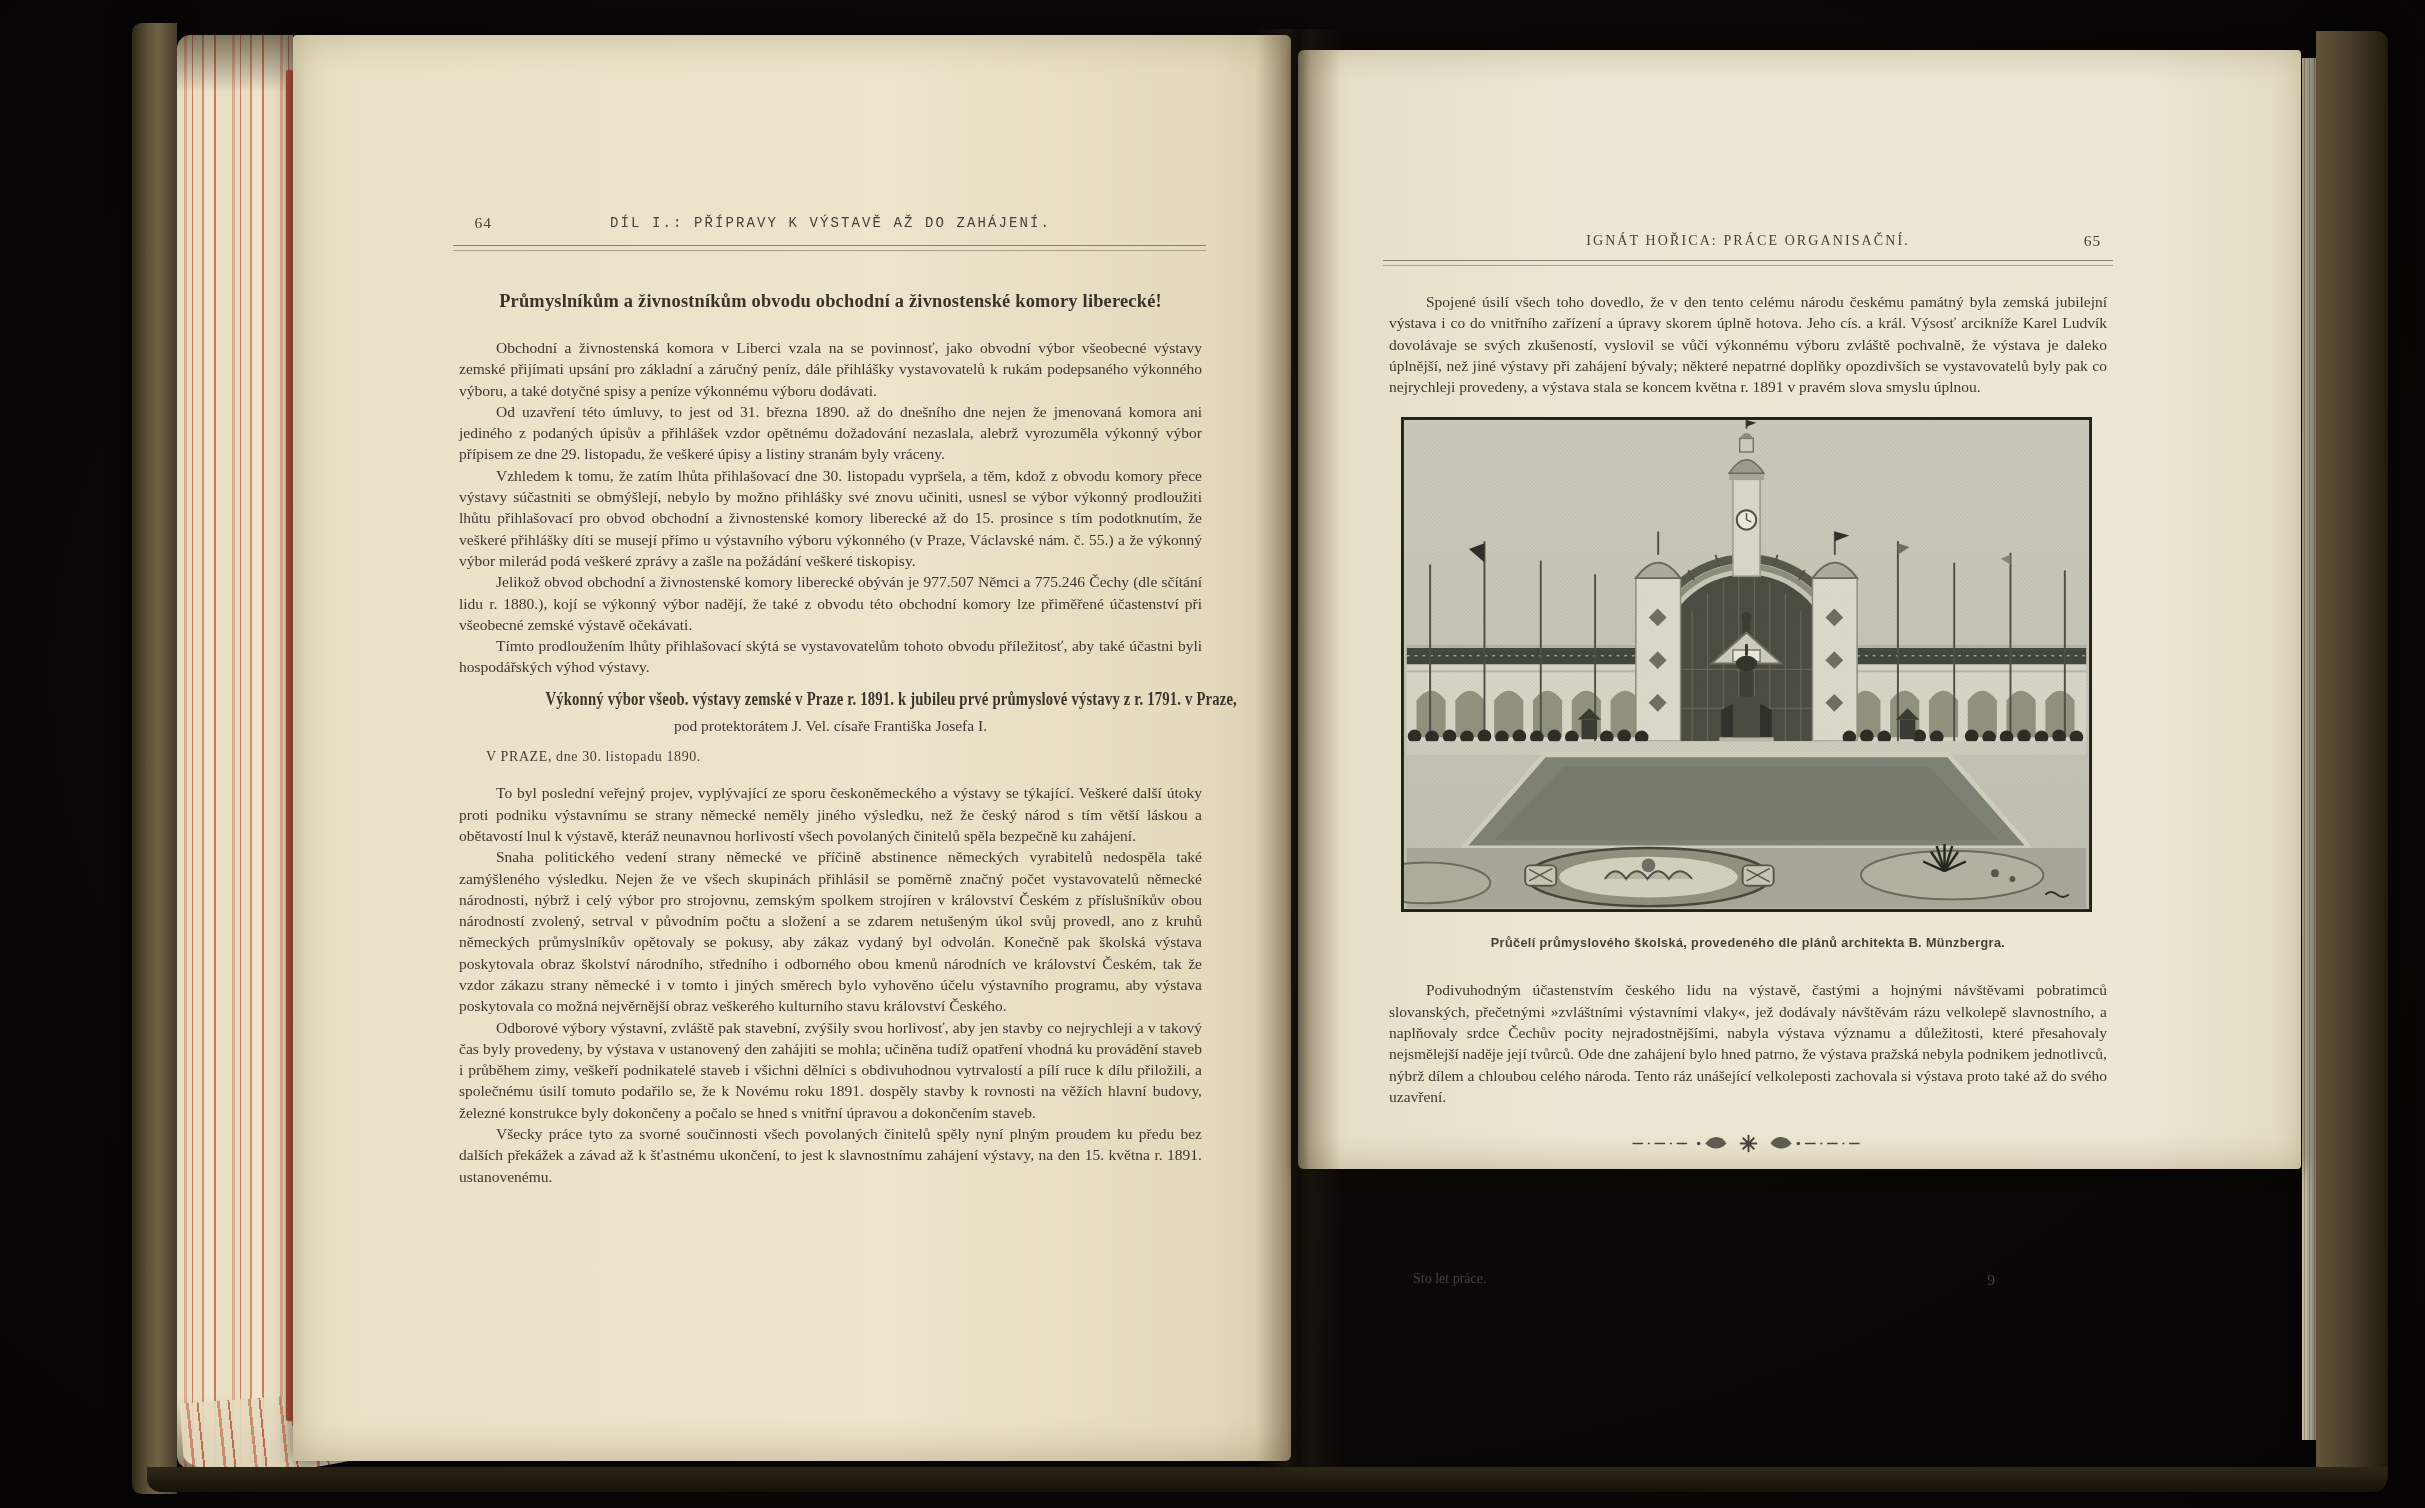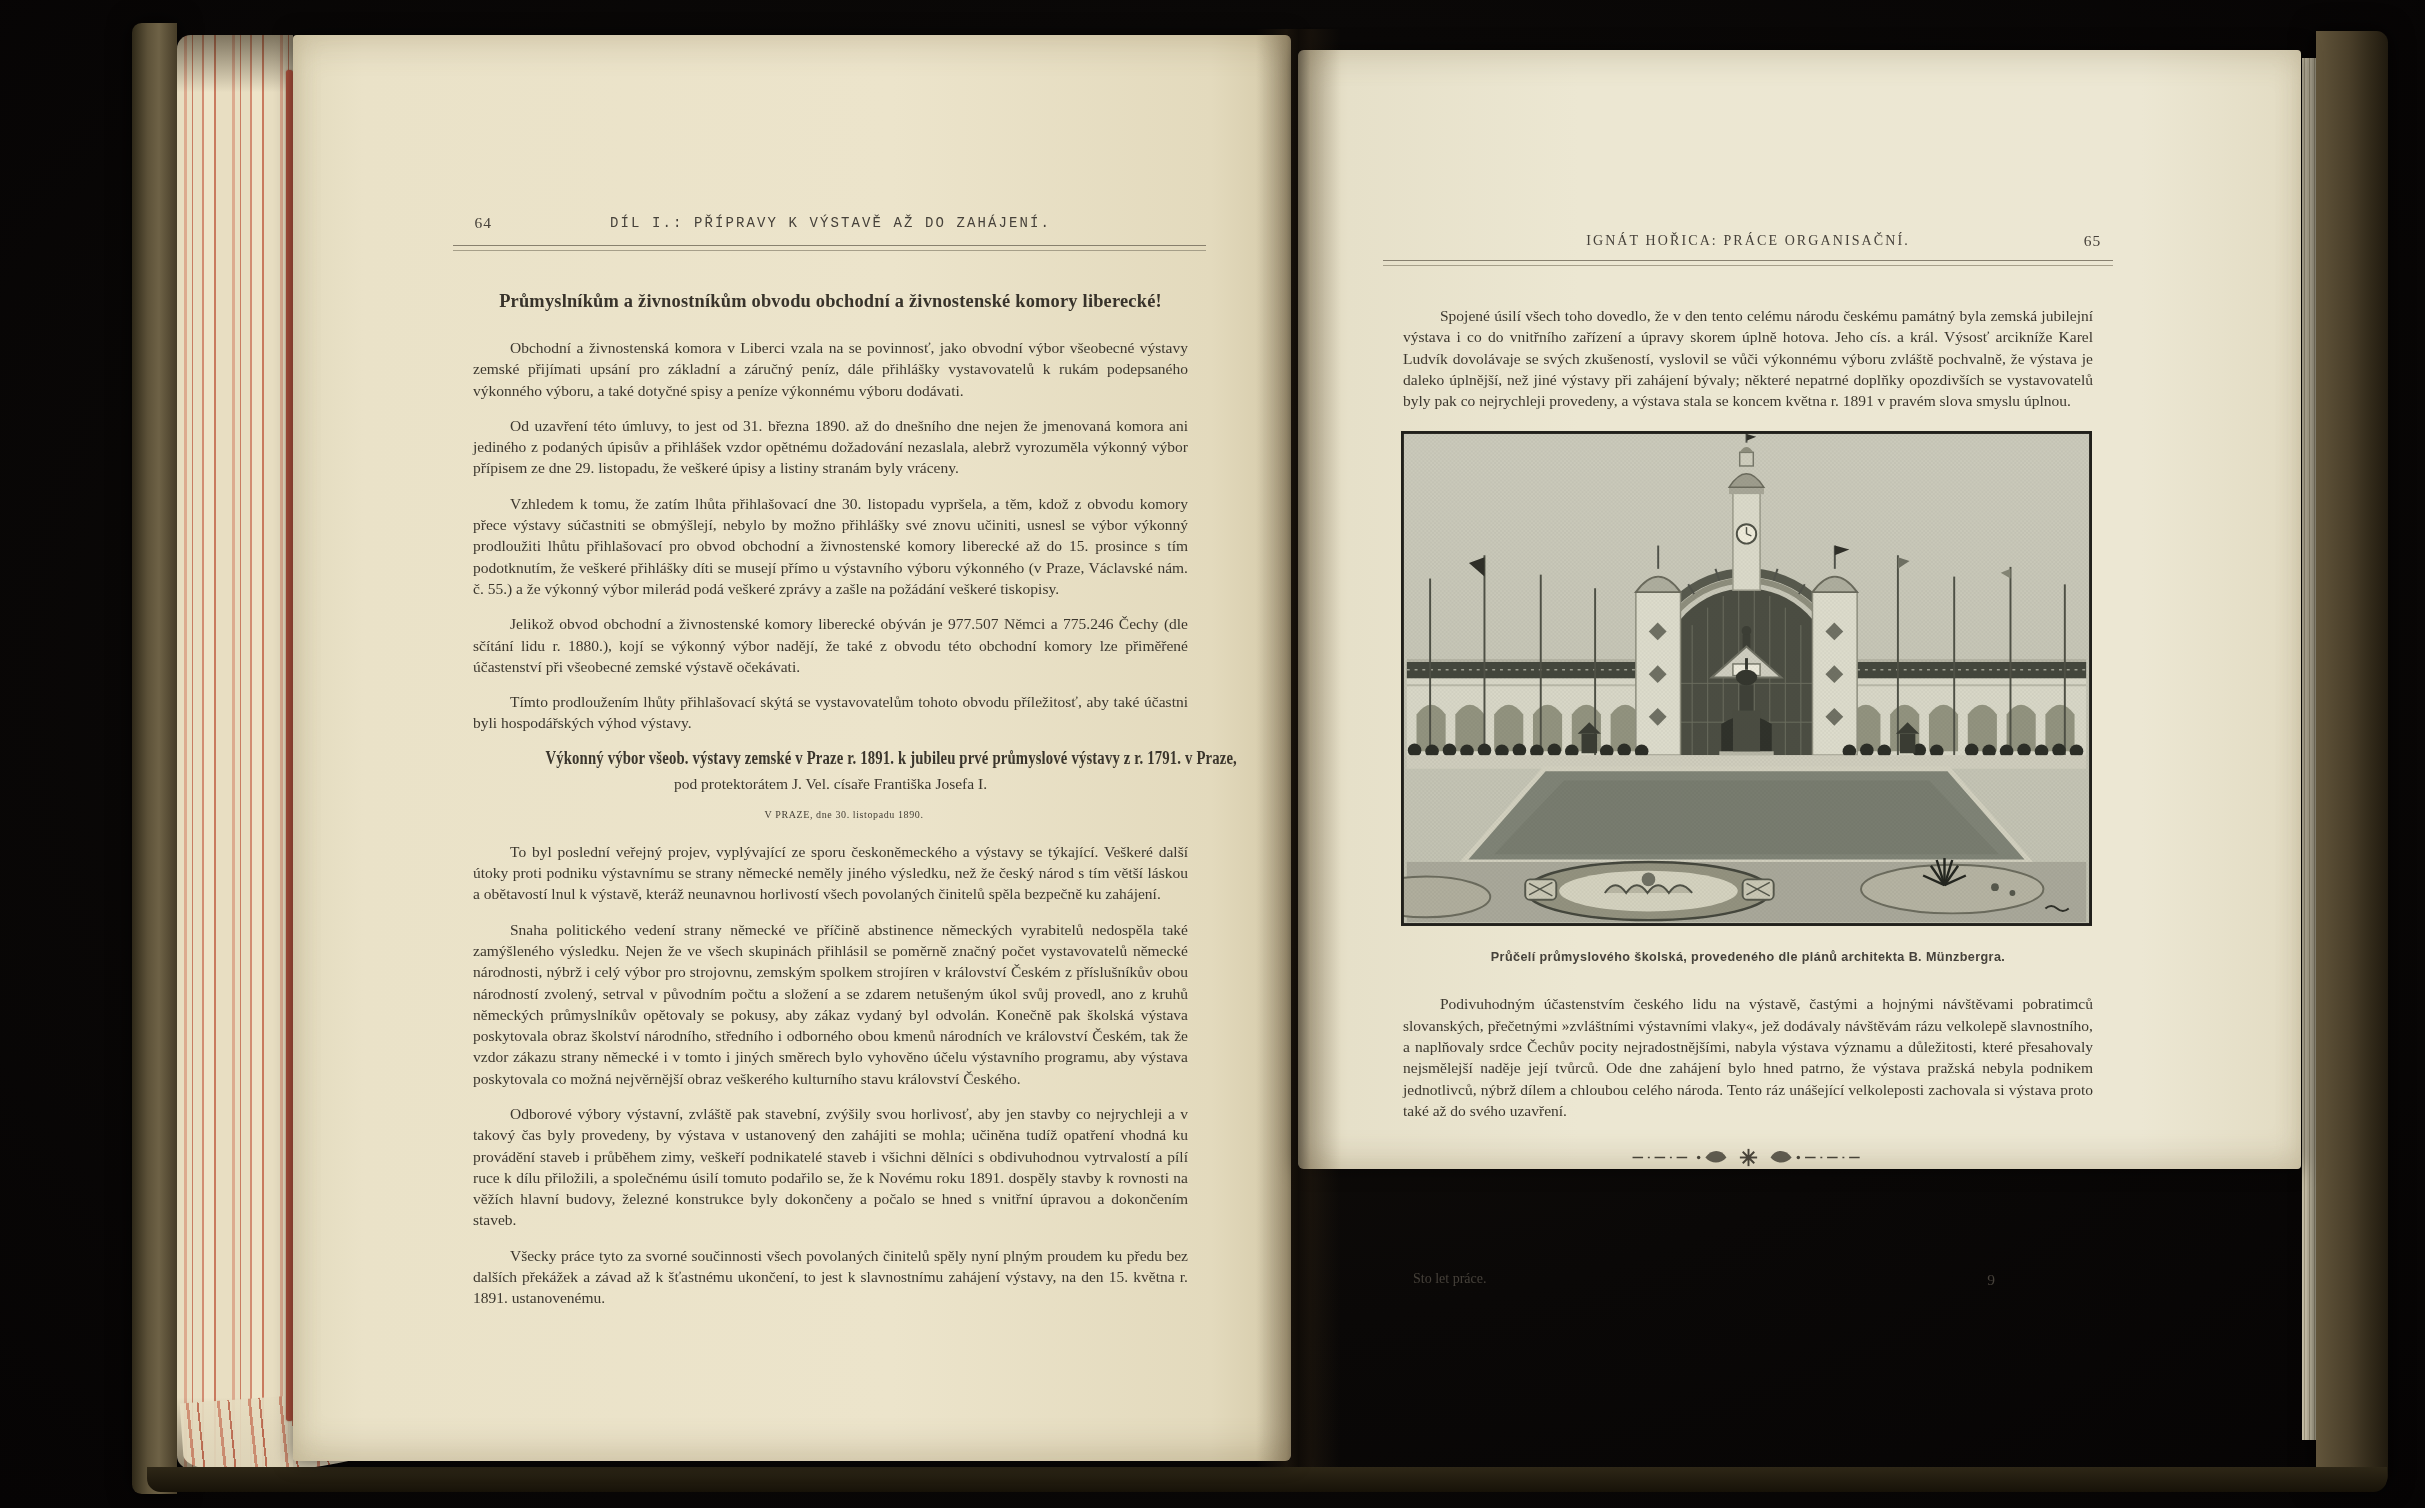--- a/index.html
+++ b/index.html
@@ -44,28 +44,28 @@
     background:linear-gradient(90deg,#d6cdb0 0%,#e6e0c9 5%,#ece7d2 28%,#ece7d3 84%,#e2dbc2 100%);
     box-shadow:inset 0 11.6px 27px rgba(120,100,60,.16), inset 0 -13.6px 27px rgba(120,100,60,.18), 0 0 19.4px rgba(0,0,0,.5);}
   .stain{border-radius:50%;filter:blur(5.8px);}
   .stain-a{left:1349px;top:529px;width:17.5px;height:165px;background:rgba(185,155,60,.16);}
   .stain-b{left:1452px;top:54px;width:9.7px;height:15.5px;background:rgba(200,170,60,.45);filter:blur(1.9px);}
   .running-head-row{height:23px;}
   .page-num{font-size:15.5px;letter-spacing:1px;color:#46413a;}
   .running-head{font-size:14px;letter-spacing:2.1px;color:#46413a;white-space:nowrap;}
   .double-rule{height:3.9px;border-top:1.5px solid #77705f;border-bottom:1px solid #9b947f;opacity:.85;}
   .text-col{text-align:justify;font-size:15.5px;line-height:21.3px;color:#3c372e;}
-  .text-col p{margin:14px;text-indent:37px;}
+  .text-col p{margin:0;text-indent:37px;}
   .heading{font-weight:bold;font-size:18.4px;line-height:25px;text-align:center;text-indent:0;
     letter-spacing:0.2px;margin:0 0 23px 0;color:#38332b;}
   .proc-wrap{margin-top:11.6px;text-align:center;}
   .proc-line1{display:inline-block;white-space:nowrap;transform:scaleX(.8);transform-origin:50% 50%;
     font-size:18.4px;font-weight:600;letter-spacing:0.2px;color:#3a352c;}
   .proc-line2{font-size:15.5px;margin-top:3.9px;text-align:center;color:#3c372e;}
-  .dateline{font-size:10px;margin:9.7px 0 15.5px 27px;letter-spacing:0.6px;color:#433e35;text-align:center;}
+  .dateline{font-size:14px;margin:9.7px 0 15.5px 27px;letter-spacing:0.6px;color:#433e35;text-align:left;}
   .figure{margin:19.4px 0 0 11.6px;width:691px;height:495px;}
   .photo-caption{margin-top:21.3px;text-align:center;font-family:"Liberation Sans",sans-serif;
     font-weight:bold;font-size:12.6px;letter-spacing:0.4px;color:#45413a;}
   .sig-line{margin-top:17.5px;text-align:right;padding-right:49px;font-style:italic;font-size:16.5px;color:#3c372e;}
   .ornament-row{margin-top:25px;text-align:center;}
   .footer-row{display:flex;justify-content:space-between;font-size:14px;color:#46413a;}
 </style>
 </head>
 <body>
 

